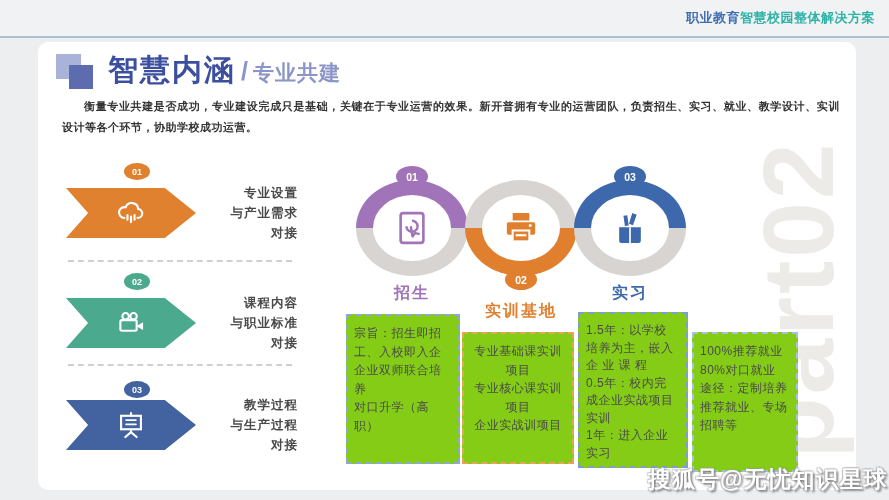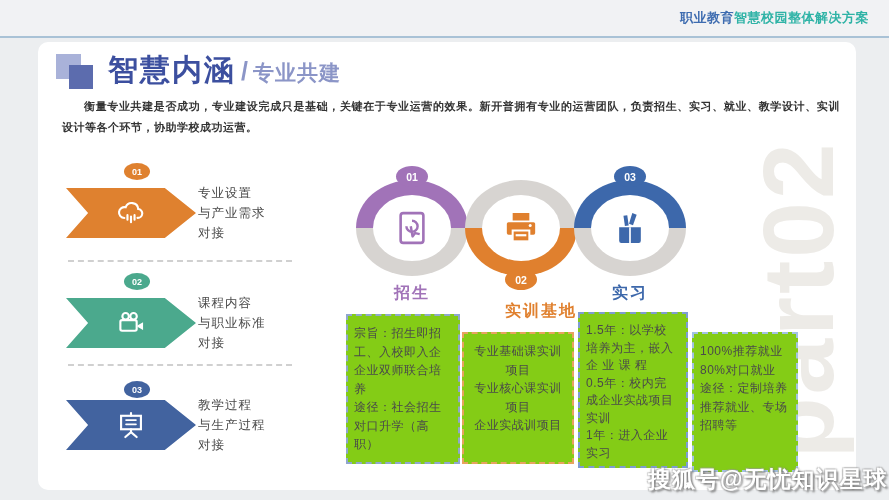--- a/index.html
+++ b/index.html
@@ -6,21 +6,21 @@
   body {
     width:889px; height:500px; position:relative; overflow:hidden;
     background:#eceef0;
     font-family:"Liberation Sans","DejaVu Sans",sans-serif;
   }
   
   .top-strip {
     position:absolute; left:0; top:0; width:100%; height:38px;
     background:#f1f2f4; border-bottom:2px solid #a9c2d6;
     display:flex; align-items:center; justify-content:flex-end;
-    padding-right:20px; box-sizing:border-box; z-index:5;
+    padding-right:14px; box-sizing:border-box; z-index:5;
   }
   .brand { font-size:13px; font-weight:bold; letter-spacing:.5px; white-space:nowrap; }
   .brand .b1 { color:#3e6cb0; }
   .brand .b2 { color:#2fb3a6; }
 
   
   .card {
     position:absolute; left:38px; top:42px; width:818px; height:448px;
     background:#ffffff; border-radius:10px; overflow:hidden;
   }
@@ -57,22 +57,22 @@
   #sb3 { left:86px; top:339px; background:#42639f; }
   .step-arrow {
     position:absolute; left:28px; width:130px; height:50px; z-index:1;
     clip-path:polygon(0 0,76% 0,100% 50%,76% 100%,0 100%,17% 50%);
     display:flex; align-items:center; justify-content:center;
   }
   #sa1 { top:146px; background:#df812f; }
   #sa2 { top:256px; background:#4ba98d; }
   #sa3 { top:358px; background:#42639f; }
   .step-text {
-    position:absolute; left:160px; width:100px; text-align:left; z-index:1;
-    font-size:12.5px; font-weight:normal; color:#4a4a4a; line-height:20px; letter-spacing:1px;
+    position:absolute; left:160px; width:100px; text-align:right; z-index:1;
+    font-size:12.5px; font-weight:bold; color:#4a4a4a; line-height:20px; letter-spacing:1px;
   }
   #st1 { top:141px; } #st2 { top:251px; } #st3 { top:353px; }
   .step-sep { position:absolute; left:30px; width:224px; border-top:2px dashed #d0d0d0; z-index:1; }
   #sep1 { top:218px; } #sep2 { top:322px; }
 
   
   .ring { position:absolute; width:112px; height:96px; z-index:1; }
   .ring-bg { width:100%; height:100%; border-radius:50%; }
   .top-col .ring-bg { background:linear-gradient(to bottom, var(--c) 50%, #d7d4d1 50%); }
   .bot-col .ring-bg { background:linear-gradient(to bottom, #d7d4d1 50%, var(--c) 50%); }
@@ -84,21 +84,21 @@
     color:#fff; font-size:10.5px; font-weight:bold;
     display:flex; align-items:center; justify-content:center;
   }
   .top-col .c-badge { top:-14px; }
   .bot-col .c-badge { bottom:-14px; }
   .c-label {
     position:absolute; left:50%; transform:translateX(-50%);
     font-size:16px; font-weight:bold; color:var(--c); white-space:nowrap; letter-spacing:2px;
   }
   .top-col .c-label { top:103px; }
-  .bot-col .c-label { top:121px;margin-left:20px; }
+  .bot-col .c-label { top:121px; }
   #ringA { left:318px; top:138px; --c:#a173b8; }
   #ringB { left:427px; top:138px; --c:#e0802e; }
   #ringC { left:536px; top:138px; --c:#3d68ab; }
   #ringD { left:645px; top:138px; --c:#6ba3d6; }
 
   
   .pbox {
     position:absolute; box-sizing:border-box; padding:8px 6px; z-index:1; background:#84cc16;
     font-size:12px; font-weight:normal; color:#4a4a4a; line-height:18.5px; letter-spacing:.5px;
   }
@@ -233,21 +233,20 @@
     <div class="c-badge">03</div>
     <div class="c-label">实习</div>
   </div>
 
 
   <div class="pbox" id="boxA">
     <div>宗旨：招生即招</div>
     <div>工、入校即入企</div>
     <div>企业双师联合培</div>
     <div>养</div>
-    <div>途径：社会招生</div>
     <div>对口升学（高</div>
     <div>职）</div>
   </div>
 
   <div class="pbox" id="boxB">
     <div>专业基础课实训</div>
     <div>项目</div>
     <div>专业核心课实训</div>
     <div>项目</div>
     <div>企业实战训项目</div>

